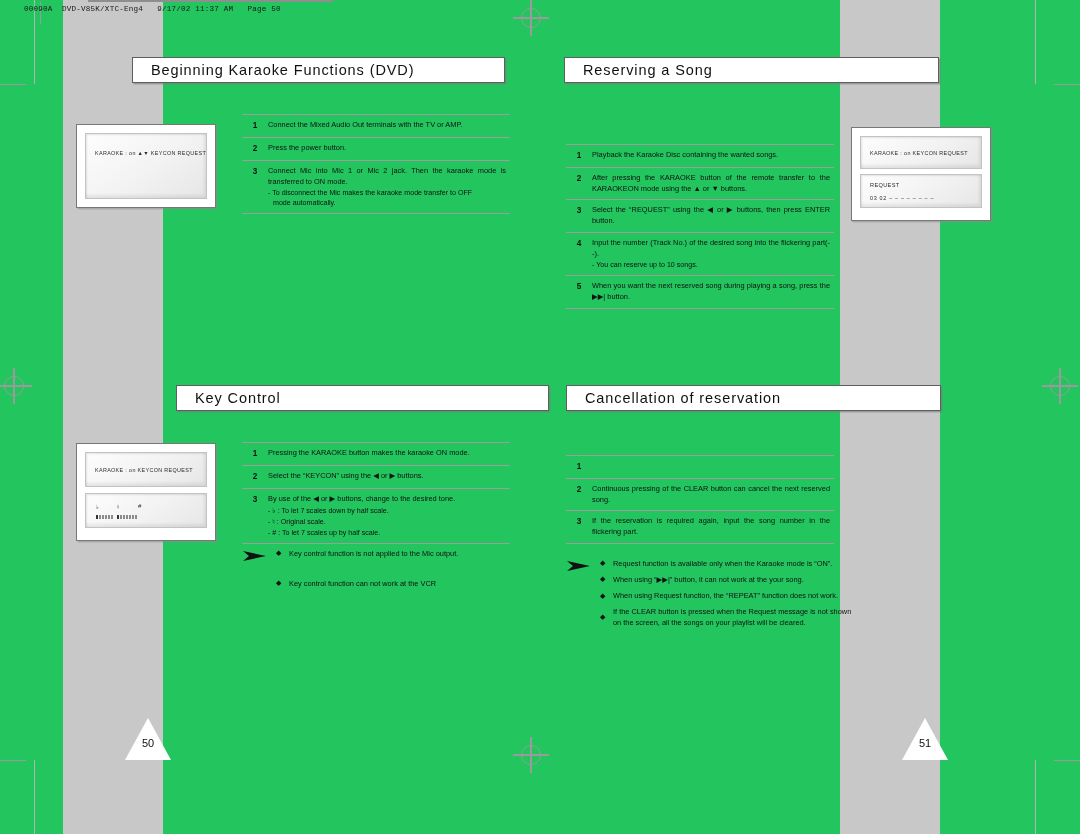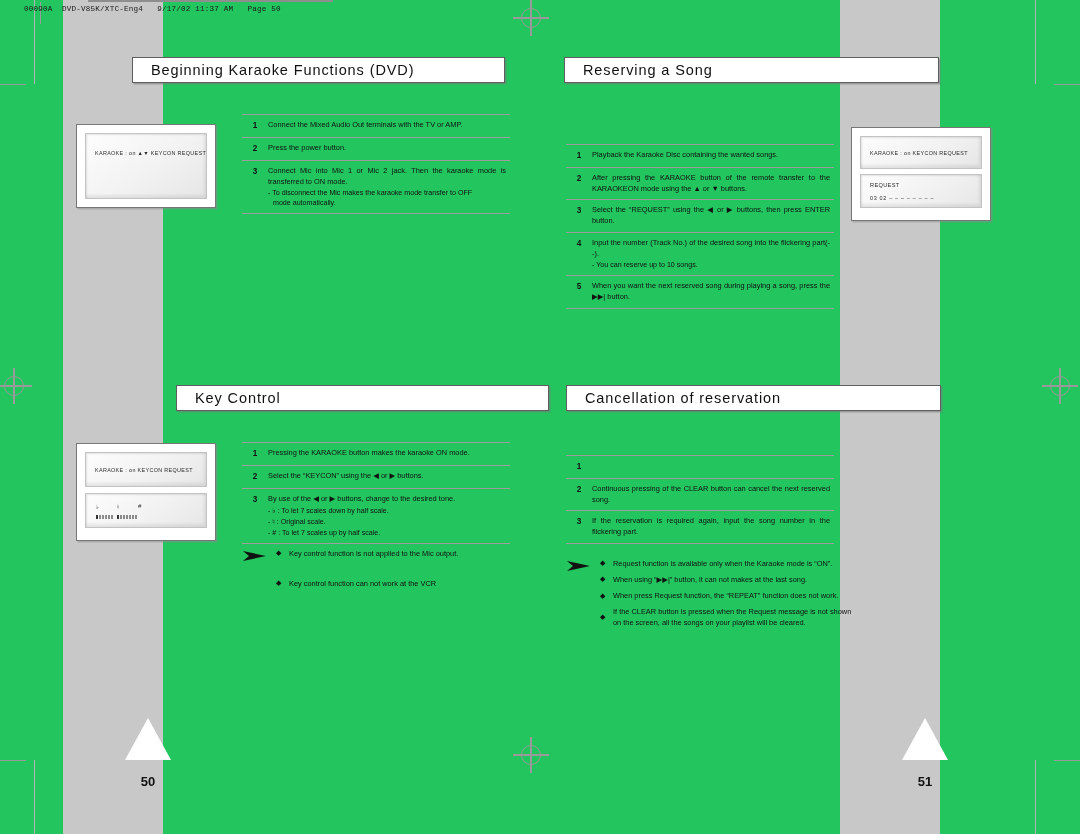--- a/index.html
+++ b/index.html
@@ -266,24 +266,23 @@
     border-left: 23px solid transparent;
     border-right: 23px solid transparent;
     border-bottom: 42px solid #ffffff;
   }
   .pagenum .num {
     position: absolute;
     left: 0;
     top: 19px;
     width: 46px;
     text-align: center;
-    font-size: 13px;
-    font-weight: bold;
-    color: #111;
-    margin-top: 37px;
+    font-size: 11px;
+    font-weight: normal;
+    color: #111;
   }
 </style>
 </head>
 <body>
 
 <div id="sheet">
 
   <div class="band band-left"></div>
   <div class="band band-right"></div>
 
@@ -487,25 +486,25 @@
           <path d="M1 2 L24 7 L1 12 L7 7 Z" fill="#111"></path>
         </svg>
       </div>
       <div class="note-items">
         <div class="note-item">
           <div class="note-bullet">◆</div>
           <div class="note-text">Request function is available only when the Karaoke mode is “ON”.</div>
         </div>
         <div class="note-item">
           <div class="note-bullet">◆</div>
-          <div class="note-text">When using “▶▶|” button, it can not makes at the last song.</div>
+          <div class="note-text">When using “▶▶|” button, it can not work at the your song.</div>
         </div>
         <div class="note-item">
           <div class="note-bullet">◆</div>
-          <div class="note-text">When press Request function, the “REPEAT” function does not work.</div>
+          <div class="note-text">When using Request function, the “REPEAT” function does not work.</div>
         </div>
         <div class="note-item">
           <div class="note-bullet">◆</div>
           <div class="note-text">If the CLEAR button is pressed when the Request message is not shown on the screen, all the songs on your playlist will be cleared.</div>
         </div>
       </div>
     </div>
 
     <div class="pagenum" style="left:352px; top:718px;">
       <div class="tri"></div>

